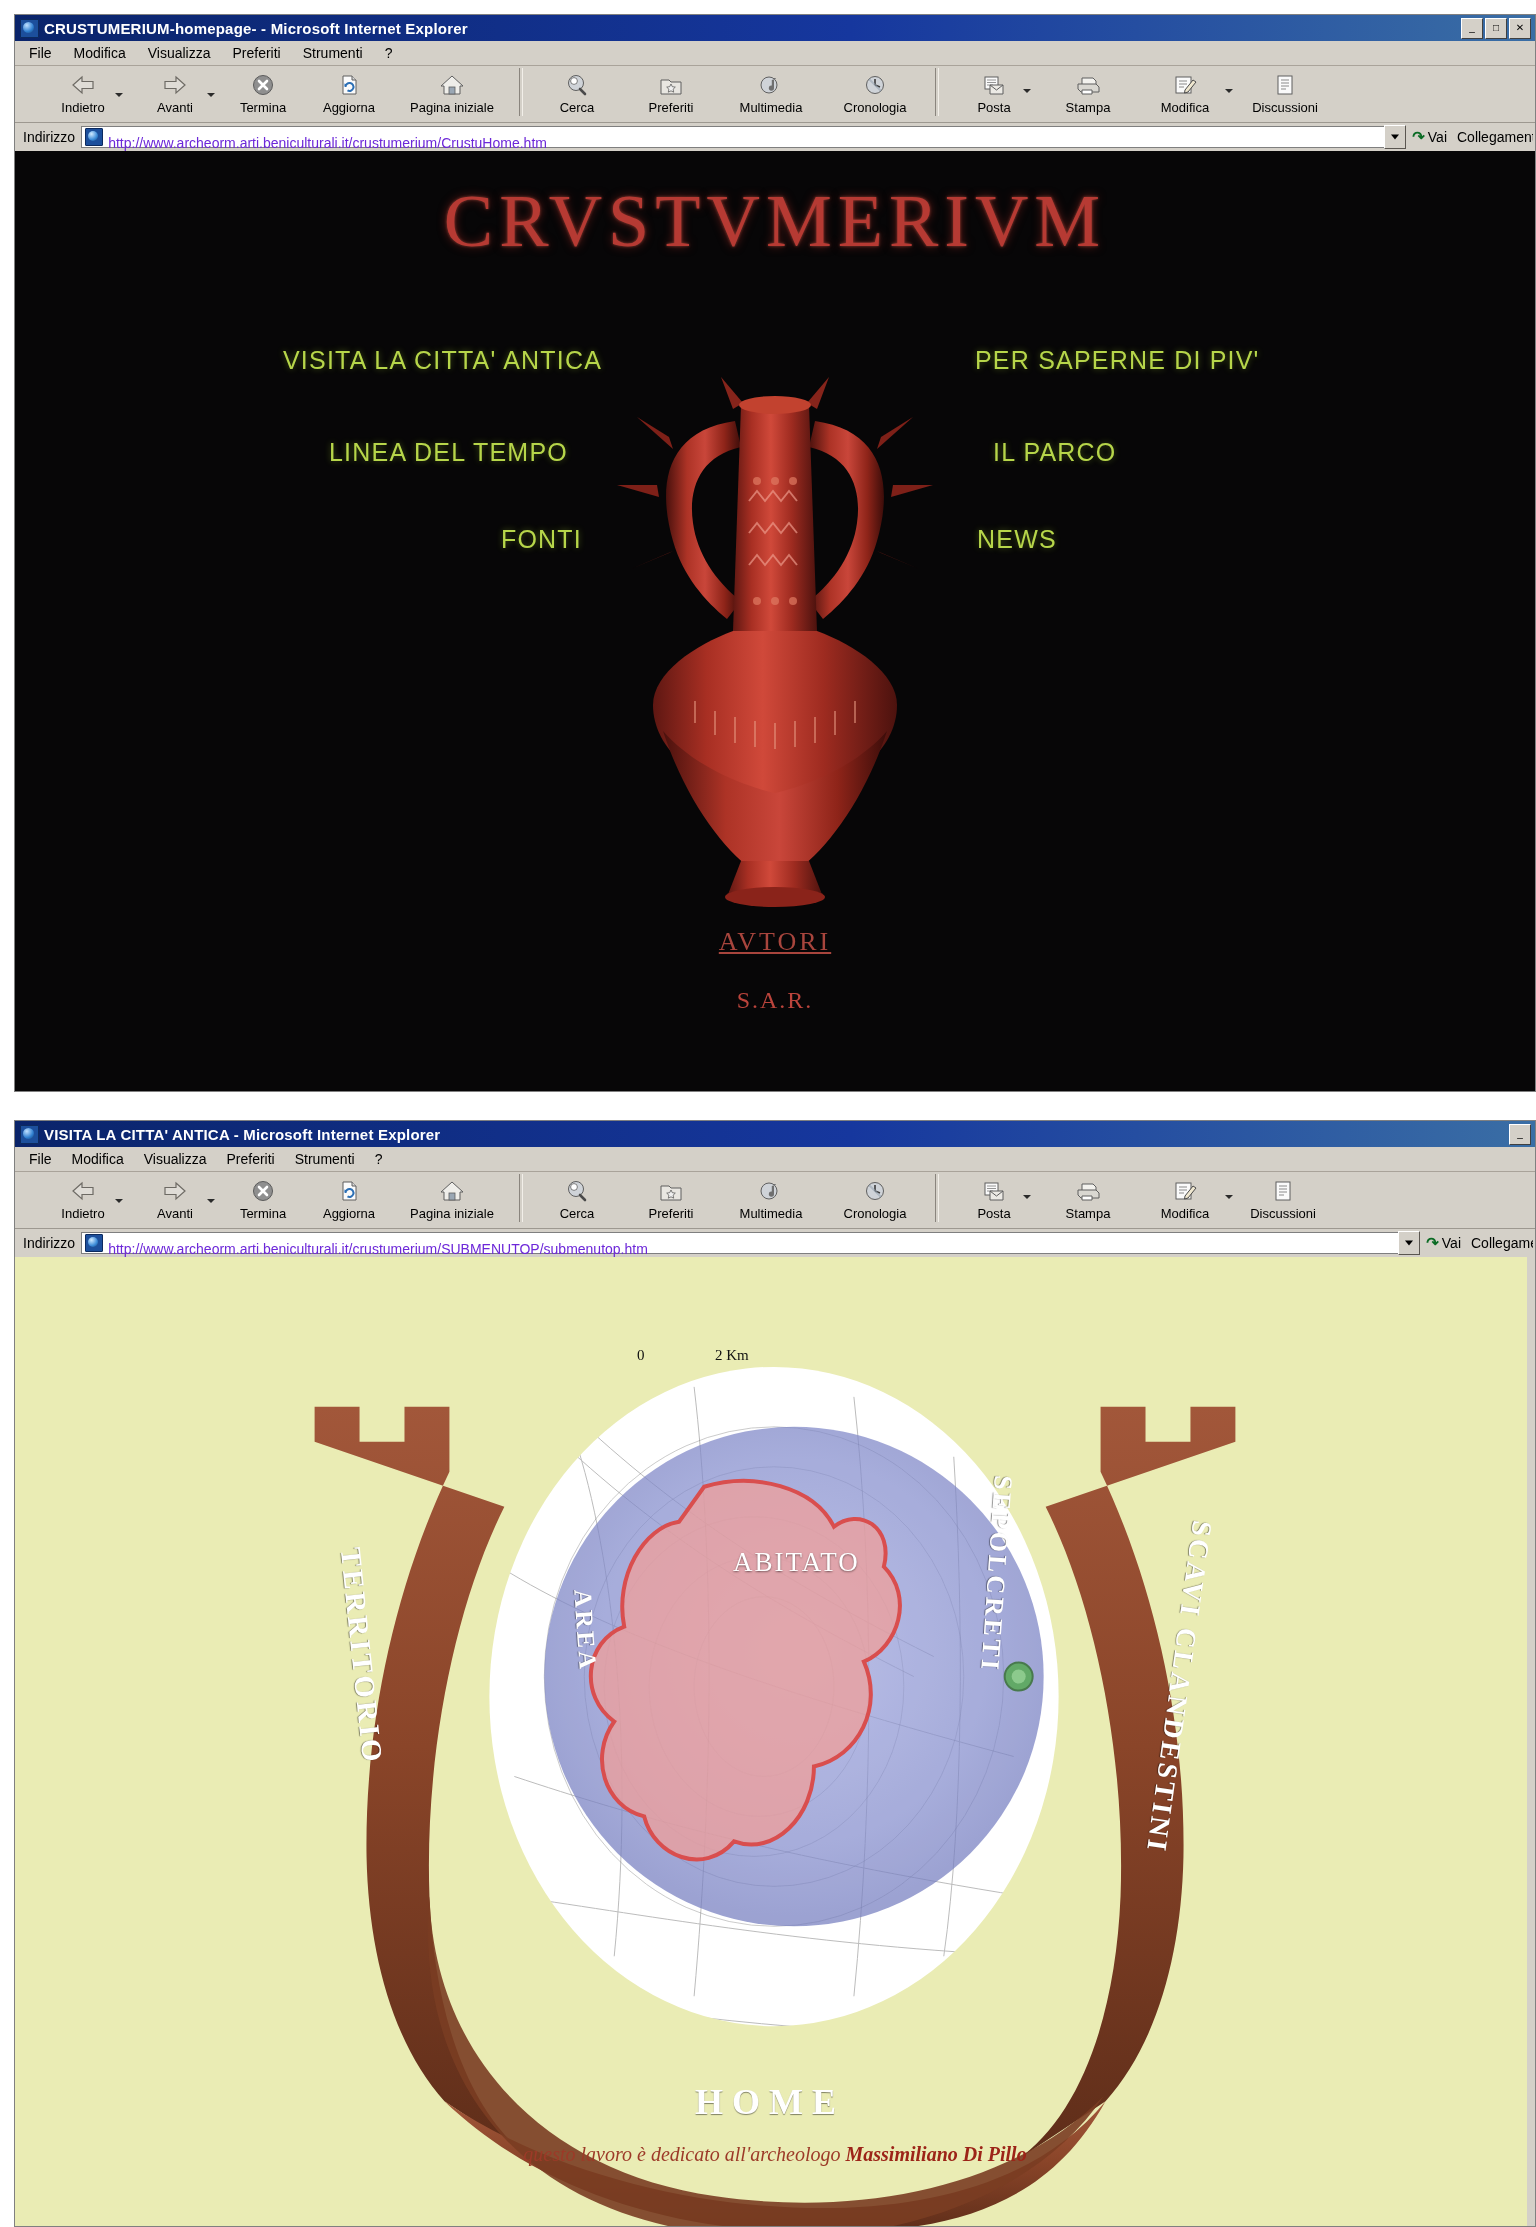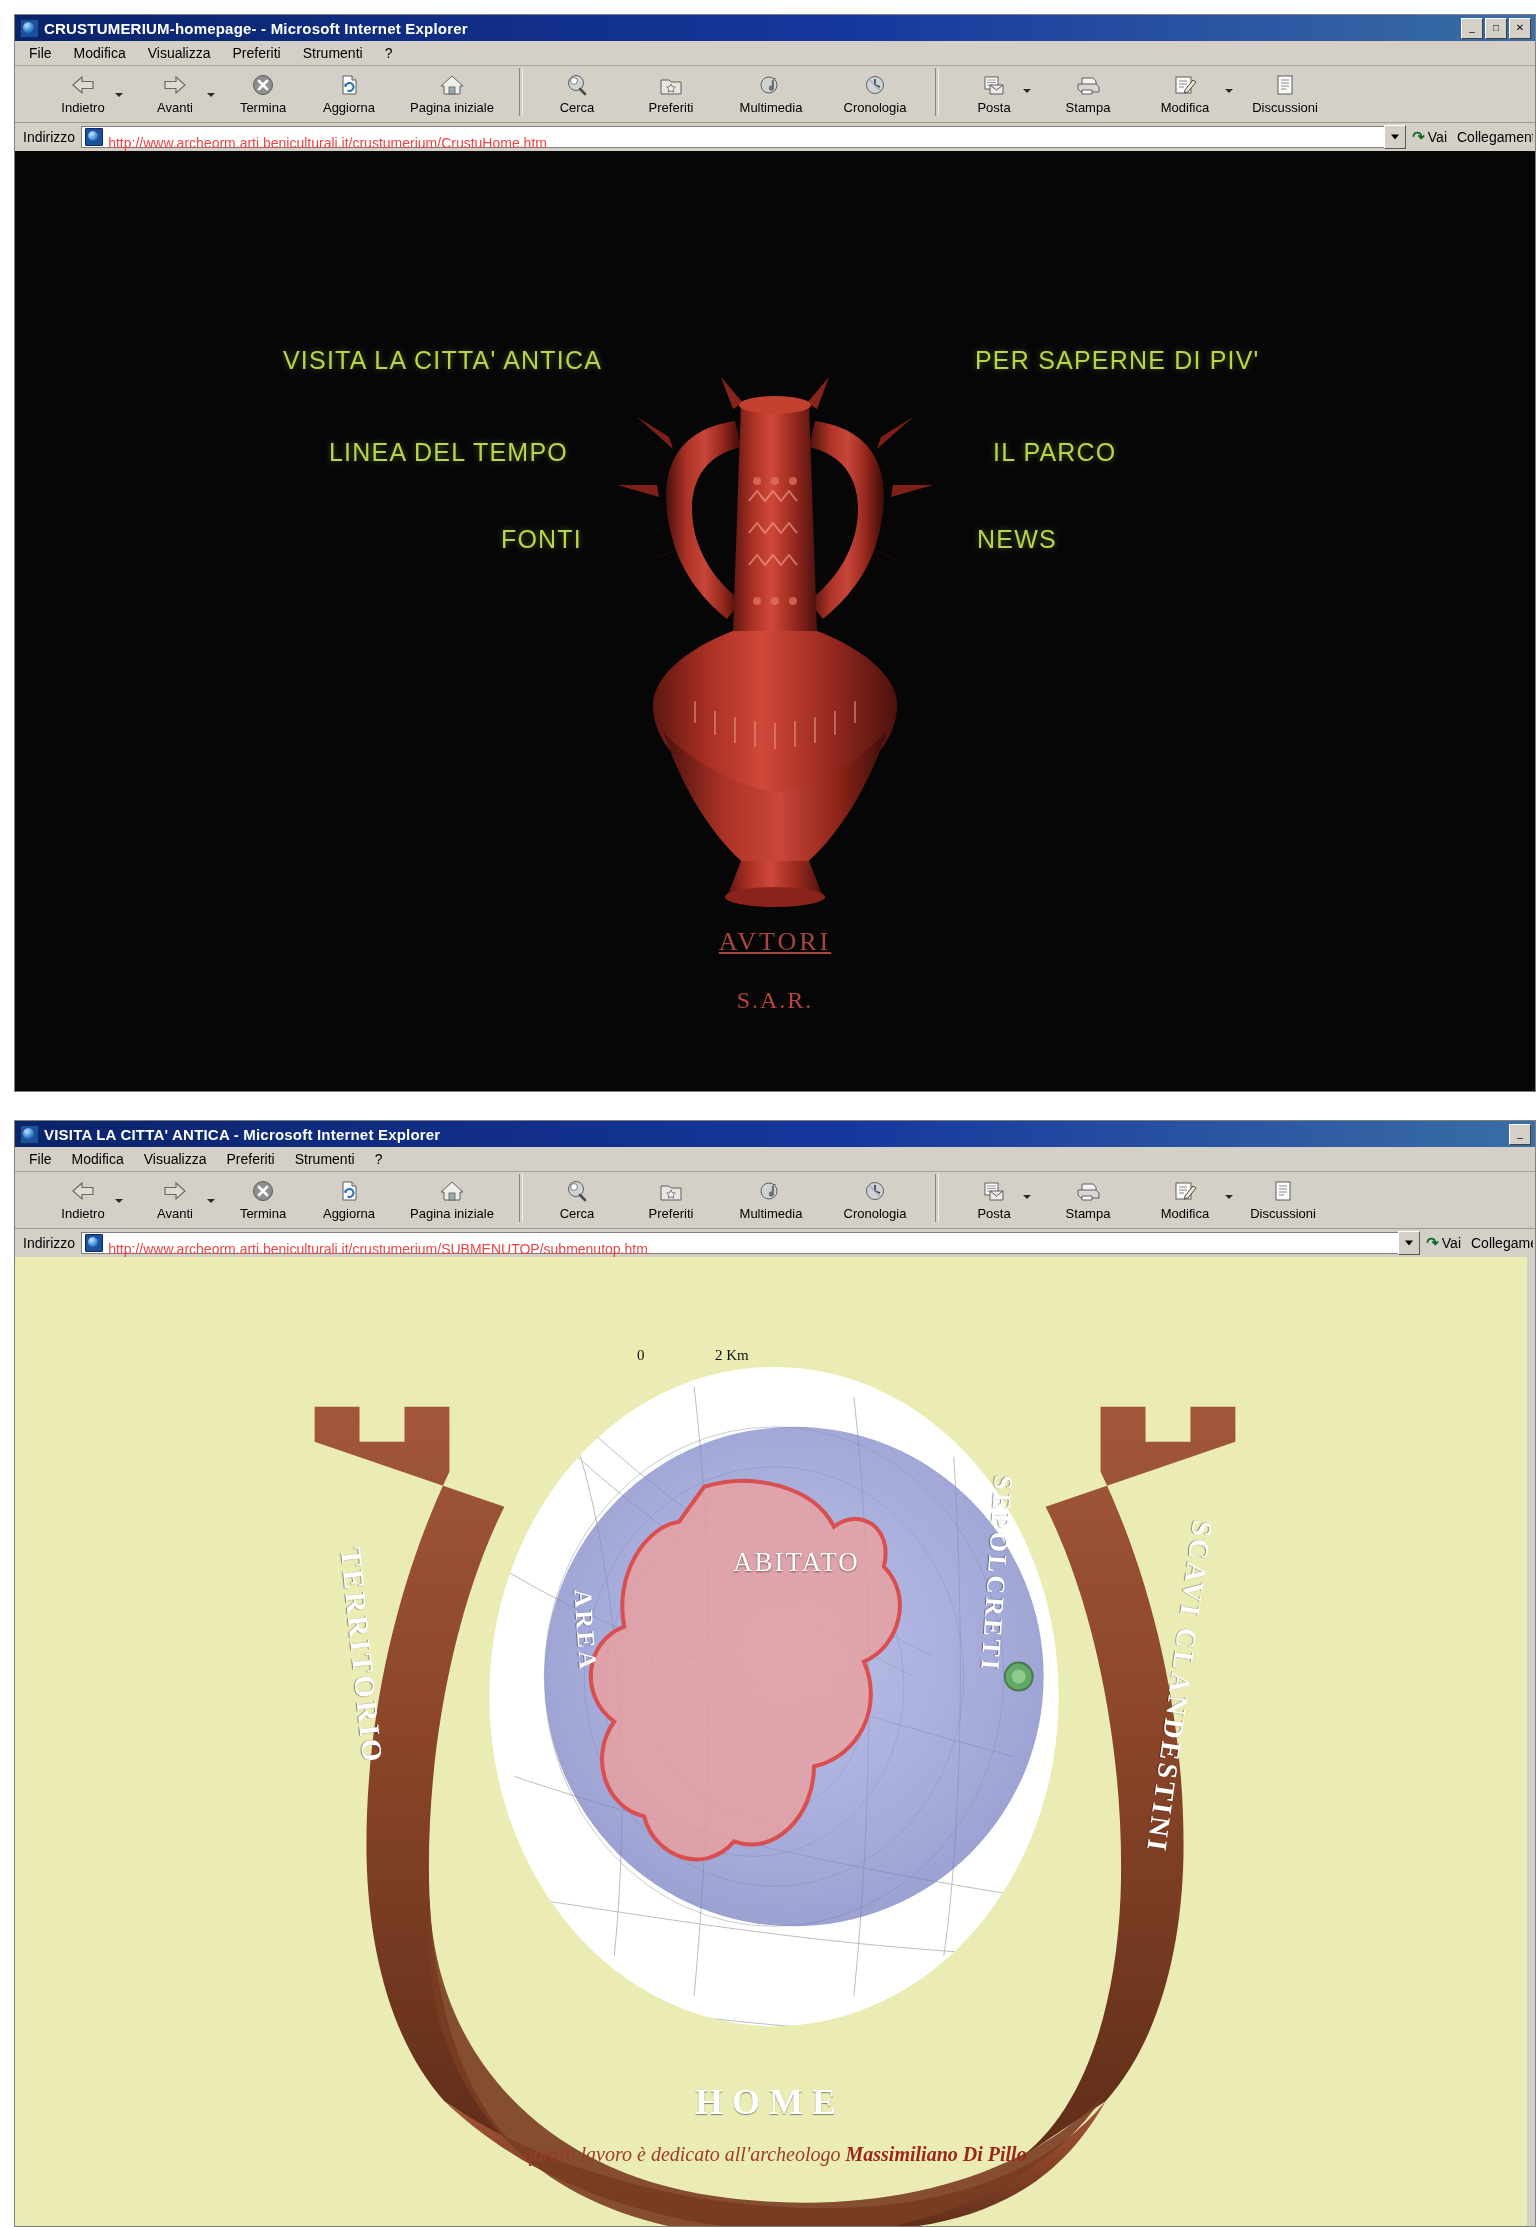--- a/index.html
+++ b/index.html
@@ -38,21 +38,21 @@
 
   .addrbar{height:28px;background:#d4d0c8;display:flex;align-items:center;padding:0 2px 0 8px;
            border-bottom:1px solid #7a756e;}
   .addr-label{font-size:14px;color:#000;margin-right:6px;white-space:nowrap;}
   .addr-field{flex:1;height:22px;background:#fff;border:1px solid #7f7f7f;border-right:none;
               display:flex;align-items:center;padding-left:3px;box-sizing:border-box;min-width:0;}
   .addr-ico{width:16px;height:16px;margin-right:5px;flex:0 0 auto;position:relative;
             background:#1c4f9c;border:1px solid #0c2a5e;border-radius:1px;}
   .addr-ico:after{content:"";position:absolute;left:2px;top:2px;width:10px;height:10px;border-radius:50%;
             background:radial-gradient(circle at 35% 30%,#cfe9ff 0%,#3a8ad8 60%,#17406f 100%);}
-  .addr-url{font-size:14px;color:#ef4444;white-space:nowrap;overflow:hidden;margin-top:12px;}
+  .addr-url{font-size:14px;color:#6d28d9;white-space:nowrap;overflow:hidden;margin-top:12px;}
   .addr-drop{width:20px;height:22px;background:#d4d0c8;border:1px solid #fff;
              border-right-color:#5a5650;border-bottom-color:#5a5650;position:relative;}
   .addr-drop:after{content:"";position:absolute;left:50%;top:50%;transform:translate(-50%,-50%);
              width:0;height:0;border-left:4px solid transparent;border-right:4px solid transparent;
              border-top:5px solid #000;}
   .go-btn{display:flex;align-items:center;gap:3px;padding:0 6px;font-size:14px;white-space:nowrap;}
   .go-arrow{color:#0a6b24;font-size:15px;font-weight:bold;}
   .links-btn{font-size:14px;padding:0 4px;white-space:nowrap;overflow:hidden;}
 
   .viewport{position:absolute;overflow:hidden;}
@@ -273,20 +273,21 @@
       <div class="go-btn">
         <span class="go-arrow">↷</span>
         <span>Vai</span>
       </div>
       <div class="links-btn" style="width:72px;"><span>Collegamenti</span></div>
     </div>
 
     <div class="viewport" style="left:0;top:136px;right:0;bottom:0;">
       <div class="home">
 
+        <div class="home-title">CRVSTVMERIVM</div>
 
         <div class="vase" style="top:150px;width:460px;height:610px;">
           <svg class="amph" viewBox="0 0 460 610">
             <defs>
               <linearGradient id="vg" x1="0" y1="0" x2="1" y2="0">
                 <stop offset="0%" stop-color="#5e1712"></stop>
                 <stop offset="22%" stop-color="#a82f23"></stop>
                 <stop offset="45%" stop-color="#d0493a"></stop>
                 <stop offset="70%" stop-color="#9e2b20"></stop>
                 <stop offset="100%" stop-color="#4c120e"></stop>

